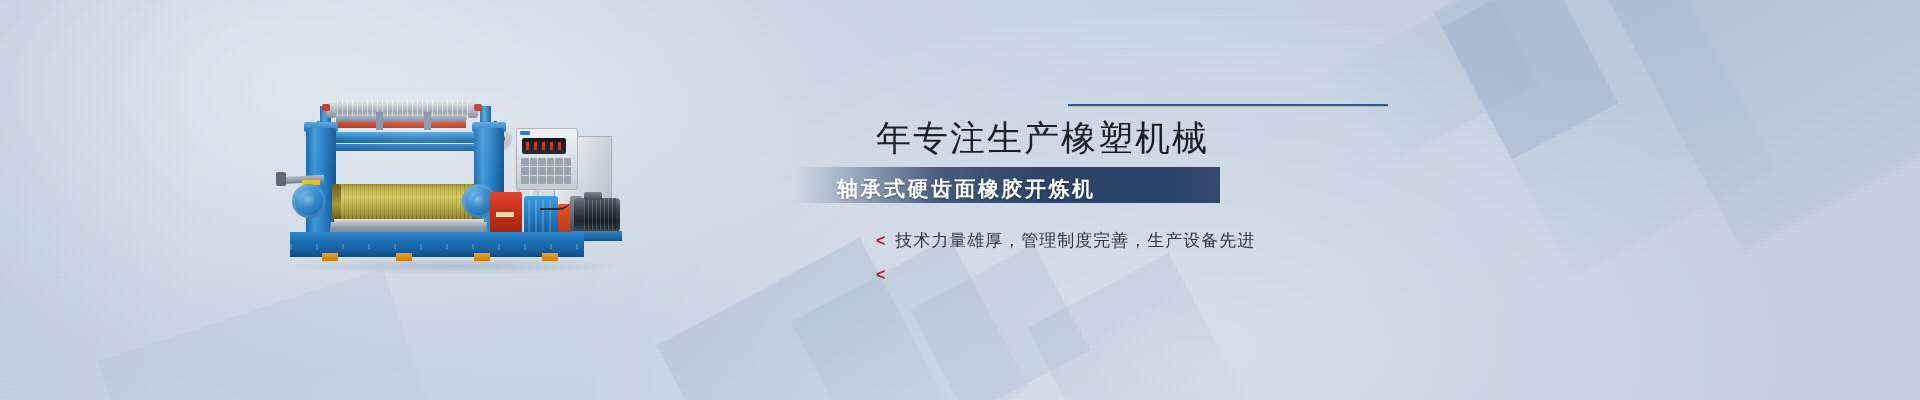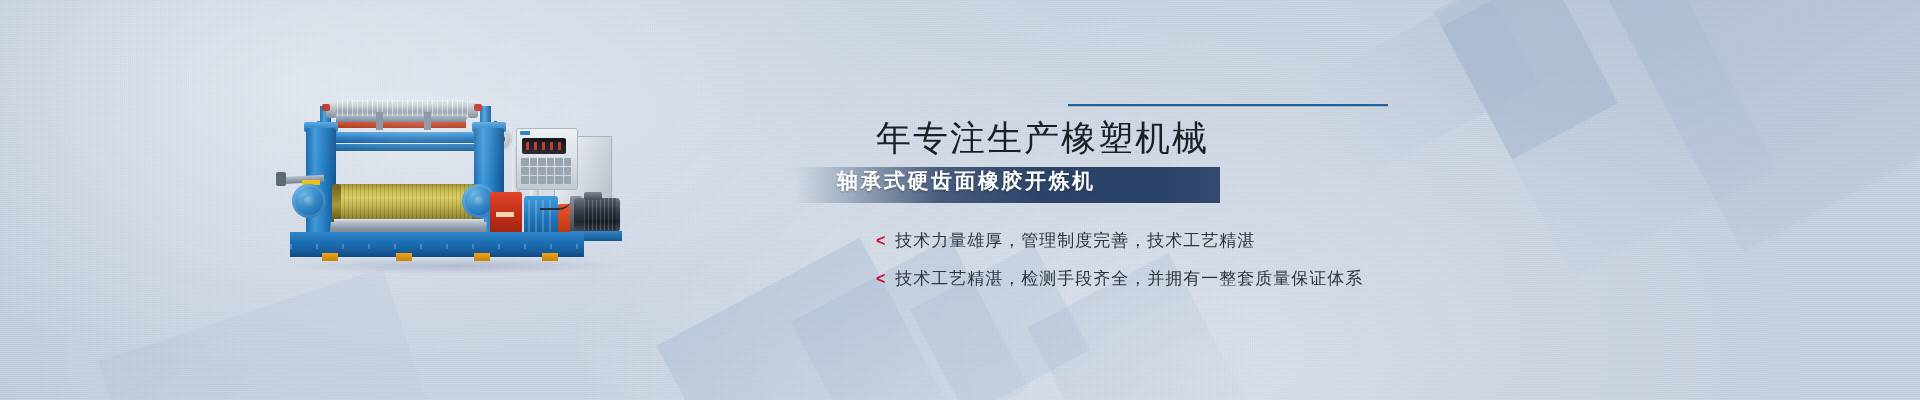--- a/index.html
+++ b/index.html
@@ -405,21 +405,21 @@
     width: 425px;
     height: 36px;
     background: linear-gradient(90deg,
       rgba(90,115,150,0) 0%,
       rgba(74,97,132,.35) 12%,
       rgba(52,74,110,.88) 34%,
       #2d4469 58%,
       #2b4268 84%,
       #33496d 100%);
     display: flex;
-    align-items: flex-start;
+    align-items: flex-end;
   }
   .ribbon-text {
     margin-left: 42px;
     font-size: 21px;
     font-weight: bold;
     letter-spacing: 2.5px;
     color: #ffffff;
     white-space: nowrap;
     text-shadow: 0 1px 2px rgba(0,0,0,.35);
   }
@@ -568,22 +568,21 @@
 
     <div class="headline">年专注生产橡塑机械</div>
 
     <div class="ribbon">
       <span class="ribbon-text">轴承式硬齿面橡胶开炼机</span>
     </div>
 
     <div class="bullets">
       <div class="bullet">
         <span class="bullet-mark">&lt;</span>
-        <span class="bullet-text">技术力量雄厚，管理制度完善，技术工艺精湛</span>
+        <span class="bullet-text">技术力量雄厚，管理制度完善，生产设备先进</span>
       </div>
       <div class="bullet">
         <span class="bullet-mark">&lt;</span>
-        <span class="bullet-text">技术工艺精湛，检测手段齐全，并拥有一整套质量保证体系</span>
       </div>
     </div>
 
   </div>
 </div>
 
 </body></html>

